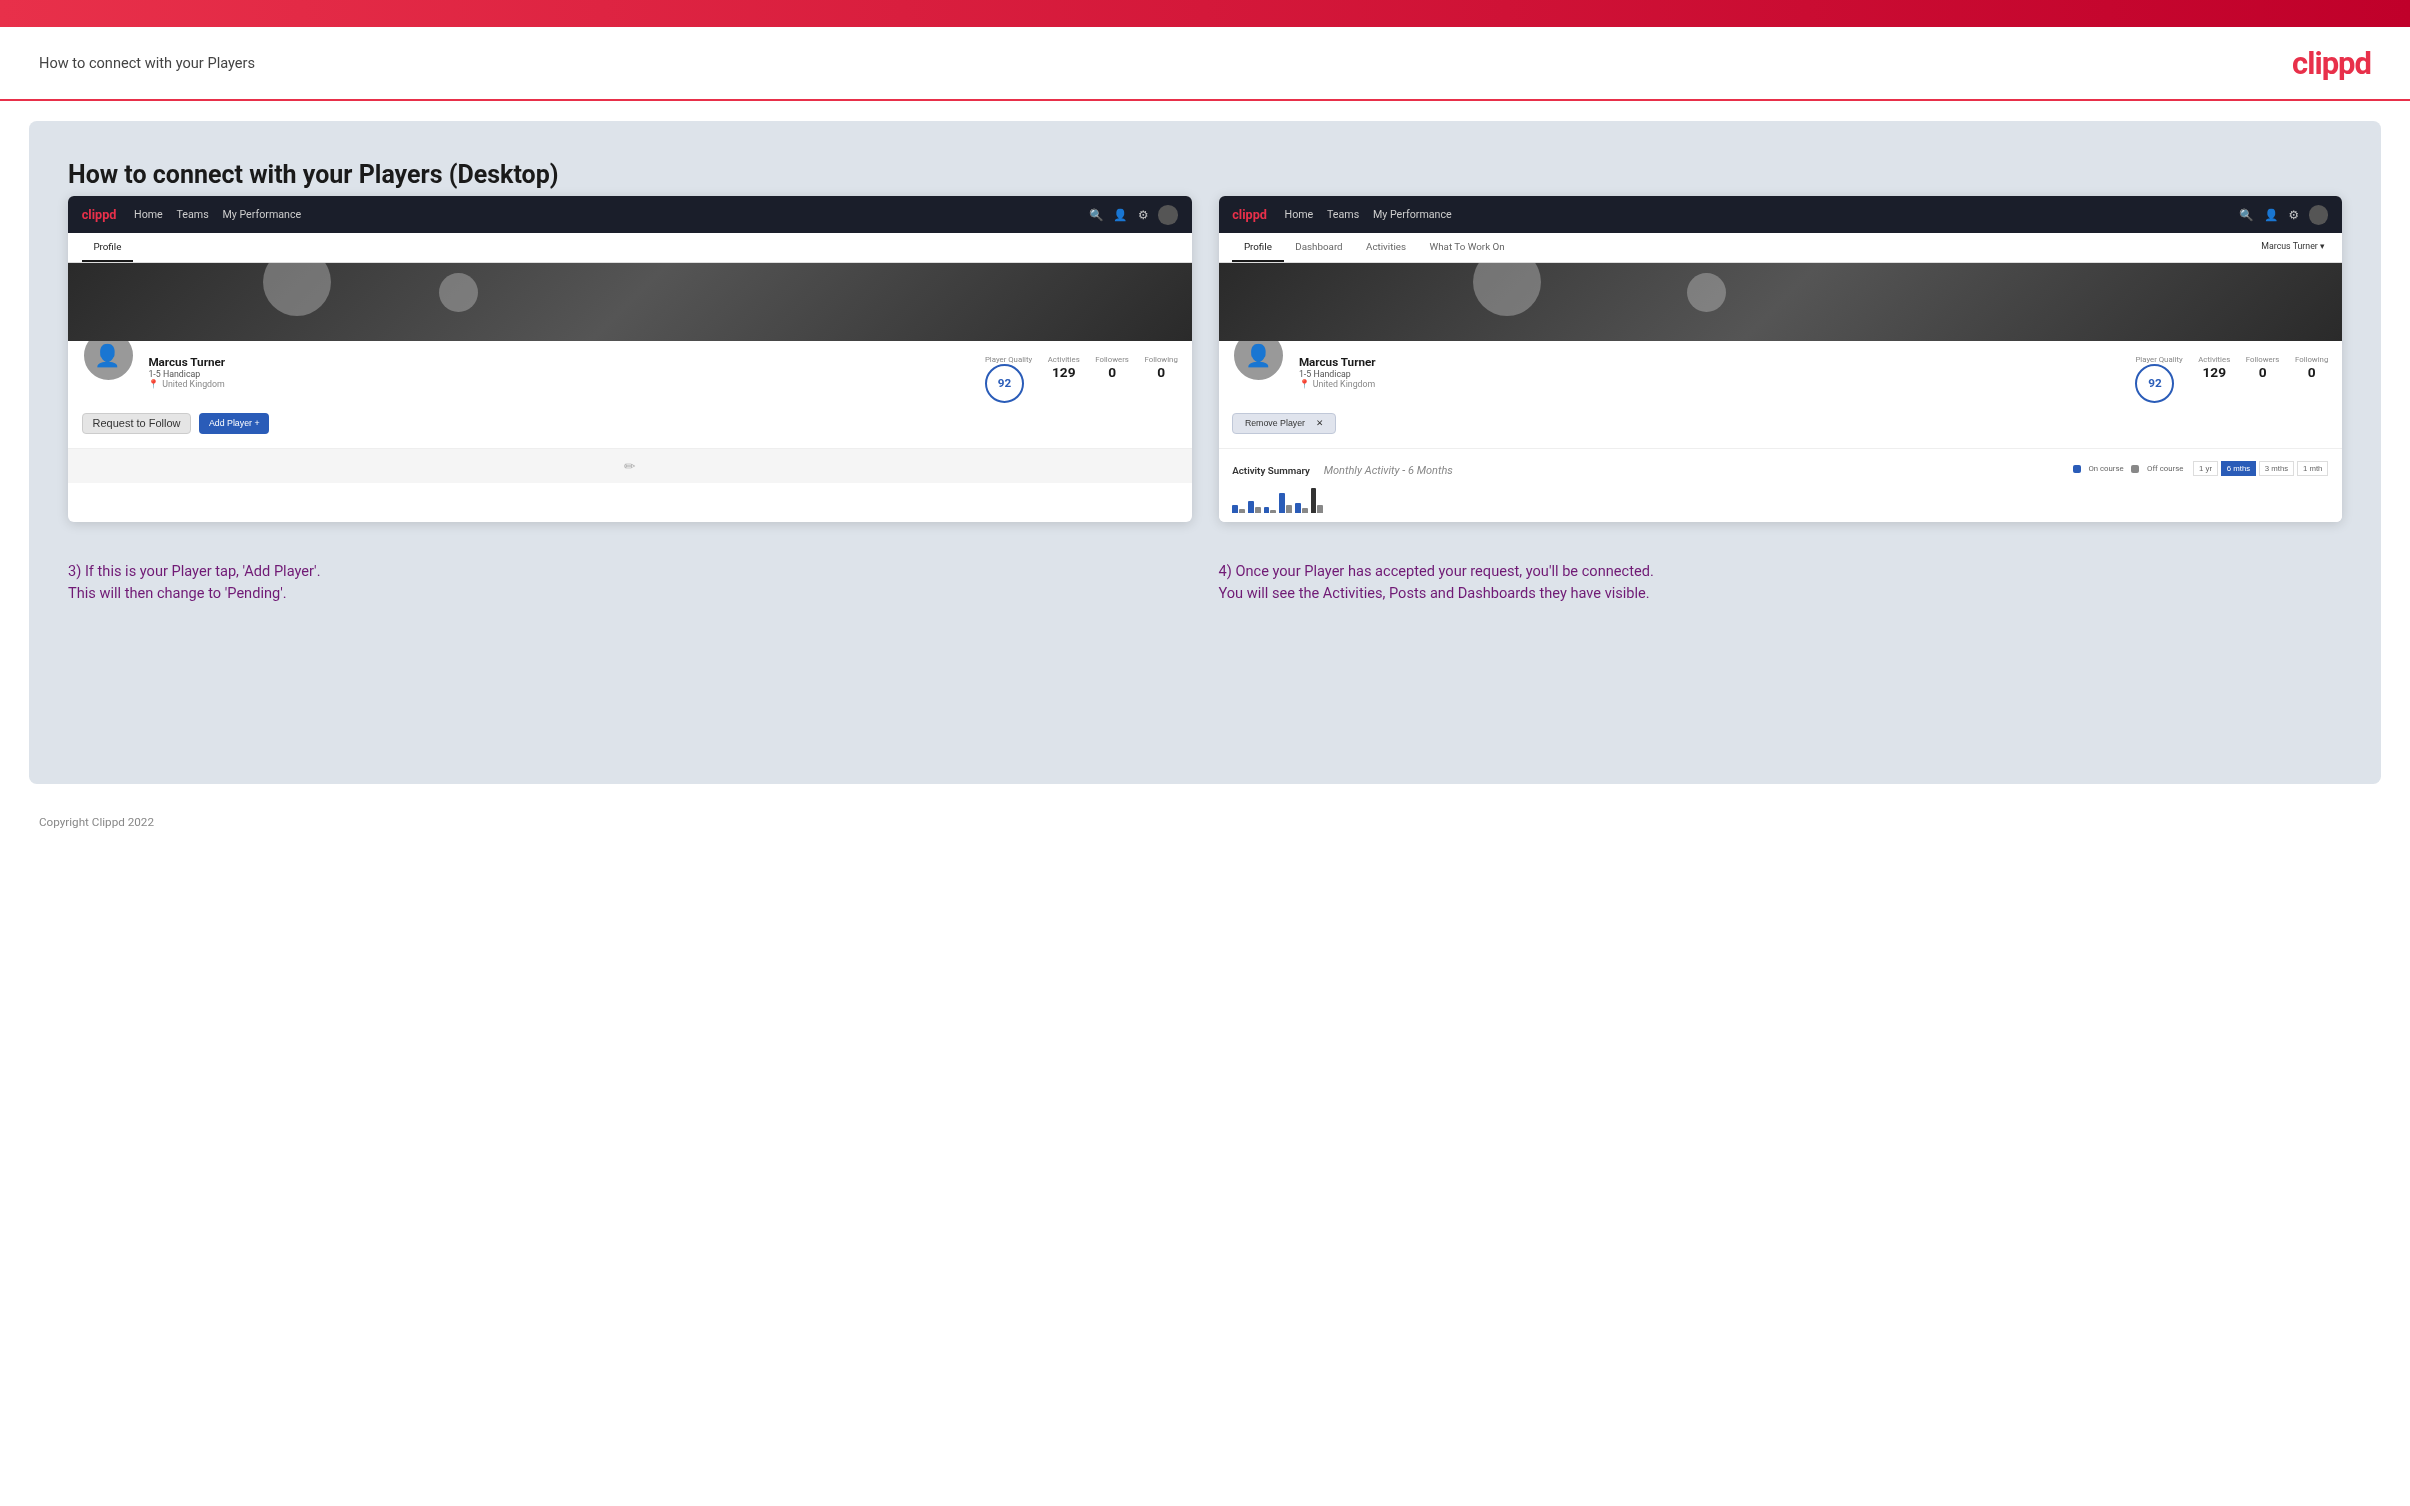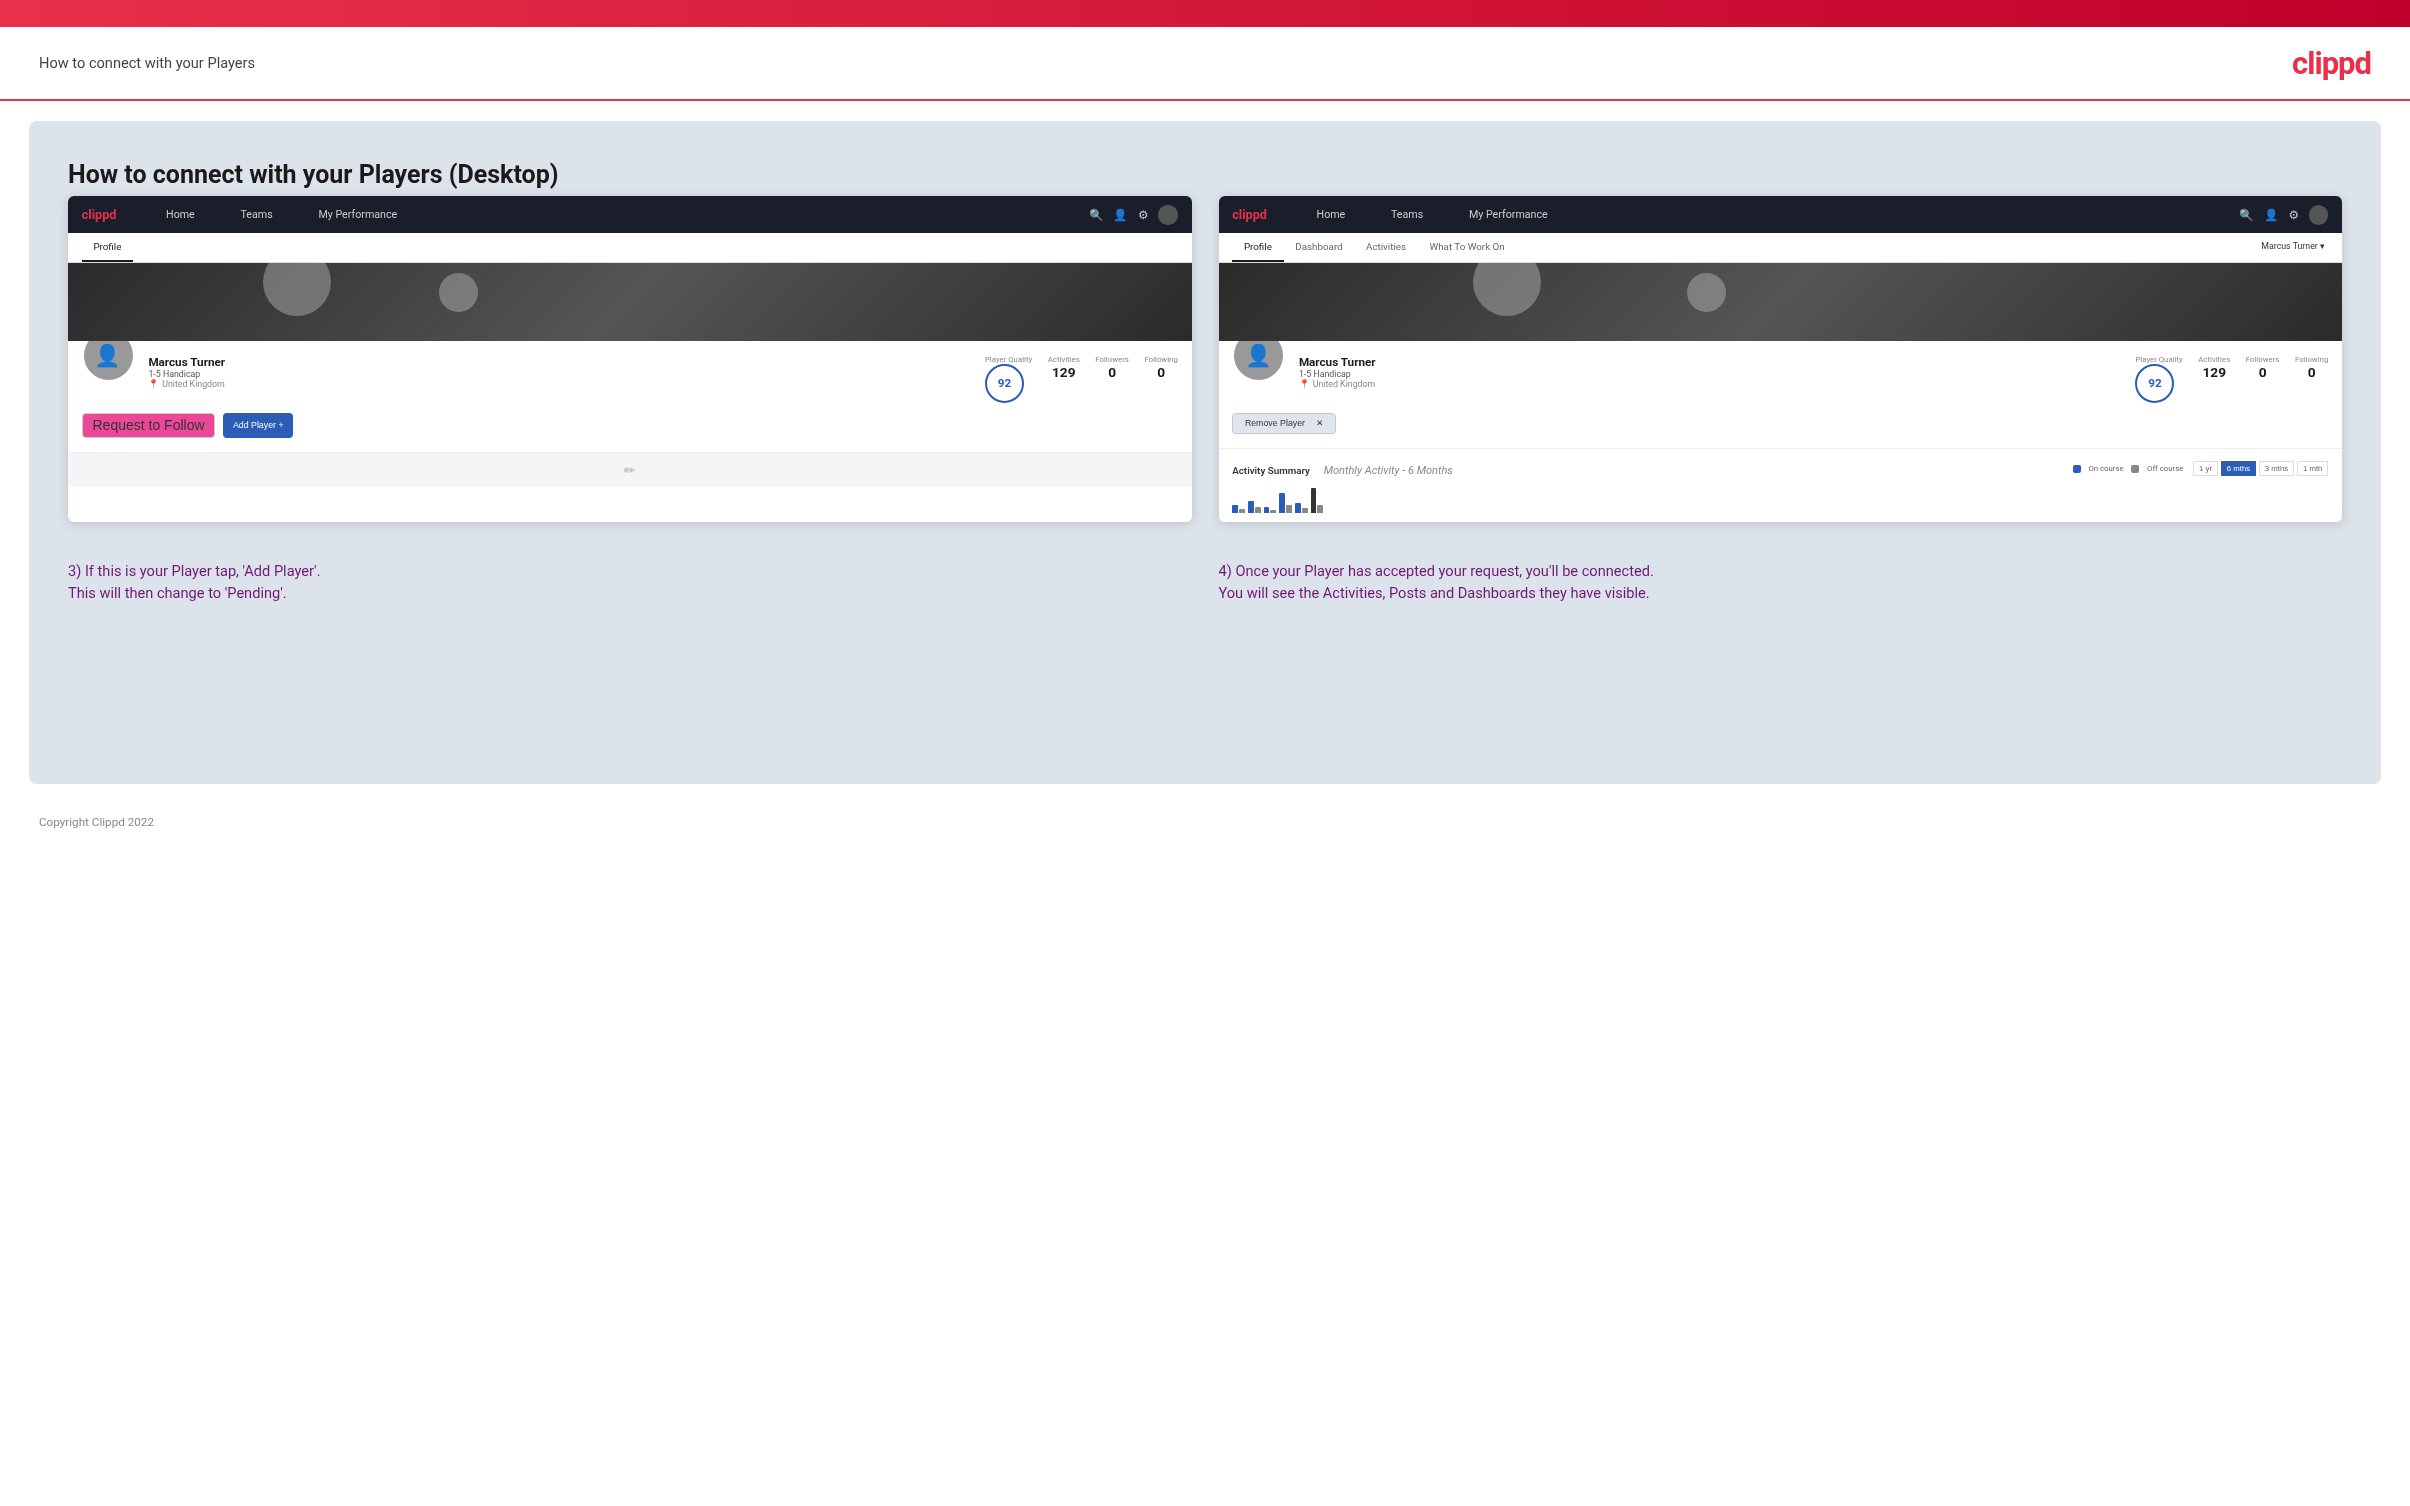--- a/index.html
+++ b/index.html
@@ -75,21 +75,20 @@
     }
     .app-nav-links {
       display: flex;
       gap: 13.7px;
       flex: 1;
     }
     .app-nav-link {
       color: #ccc;
       font-size: 10.7px;
       cursor: pointer;
-      margin-left: 32px;
     }
     .app-nav-icons {
       display: flex;
       gap: 9.8px;
       align-items: center;
     }
     .app-nav-icon {
       color: #ccc;
       font-size: 11.7px;
     }
@@ -204,25 +203,25 @@
       font-size: 11.7px;
       font-weight: 700;
       color: #2a5cb8;
     }
     .profile-buttons {
       display: flex;
       gap: 7.8px;
       margin-top: 9.8px;
     }
     .btn-follow {
-      background: #ec4899;
+      background: #e5e5e5;
       border: 1px solid #ccc;
       border-radius: 3.9px;
       padding: 3.9px 9.8px;
-      font-size: 14px;
+      font-size: 11px;
       cursor: pointer;
       color: #333;
     }
     .btn-add-player {
       background: #2a5cb8;
       border: none;
       border-radius: 3.9px;
       padding: 3.9px 9.8px;
       font-size: 8.8px;
       cursor: pointer;

